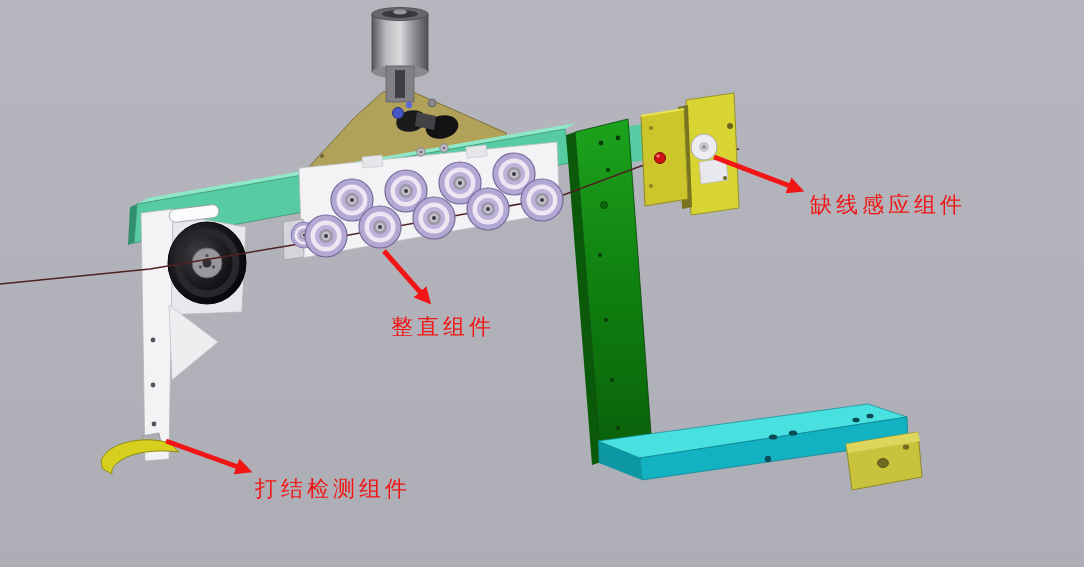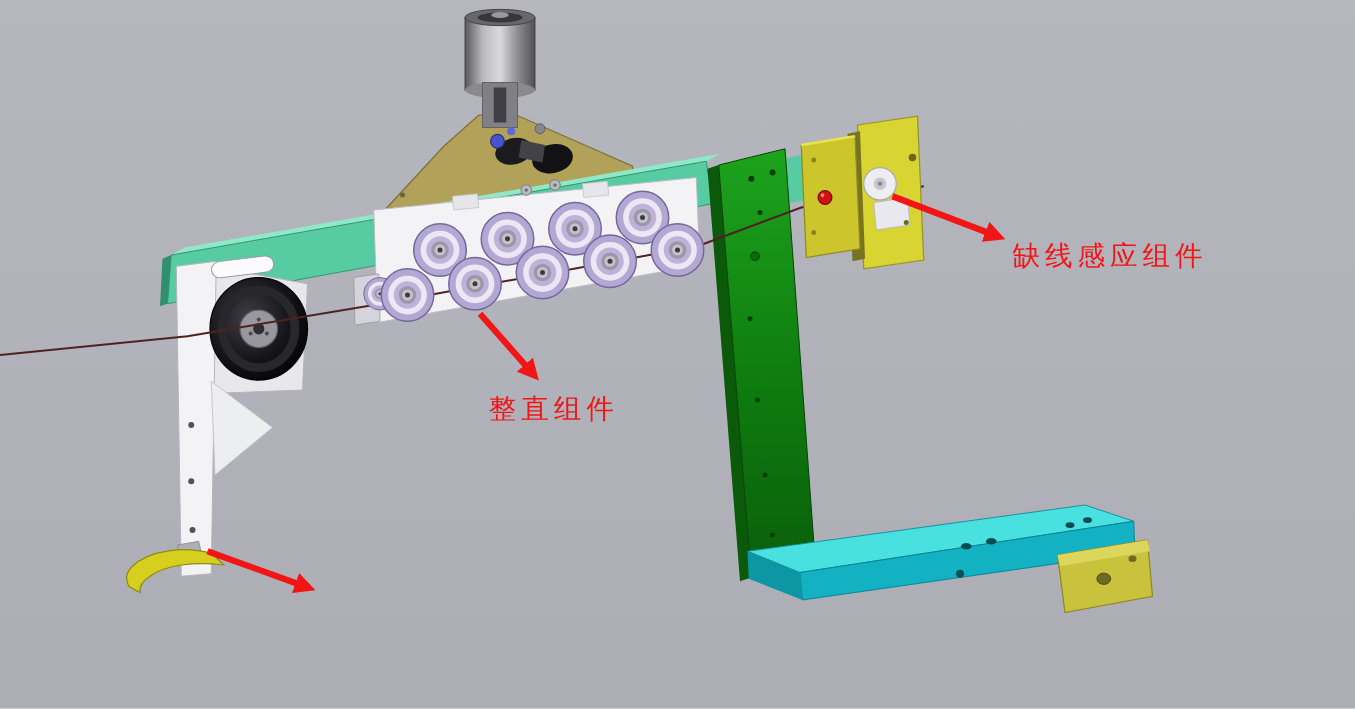--- a/index.html
+++ b/index.html
@@ -178,13 +178,14 @@
 
   <g>
     <line x1="714" y1="157" x2="790" y2="186" stroke-width="5" marker-end="url(#arrowHead)" stroke="#f21515"></line>
     <line x1="384" y1="251" x2="421" y2="293" stroke-width="5" marker-end="url(#arrowHead)" stroke="#f21515"></line>
     <line x1="166" y1="441" x2="238" y2="467" stroke-width="5" marker-end="url(#arrowHead)" stroke="#f21515"></line>
   </g>
 </svg>
 
 <div class="ann-label" style="left:810px;top:190px">缺线感应组件</div>
 <div class="ann-label" style="left:391px;top:312px">整直组件</div>
+<div class="ann-label" style="left:255px;top:474px">打结检测组件</div>
 </div>
 
 </body></html>

